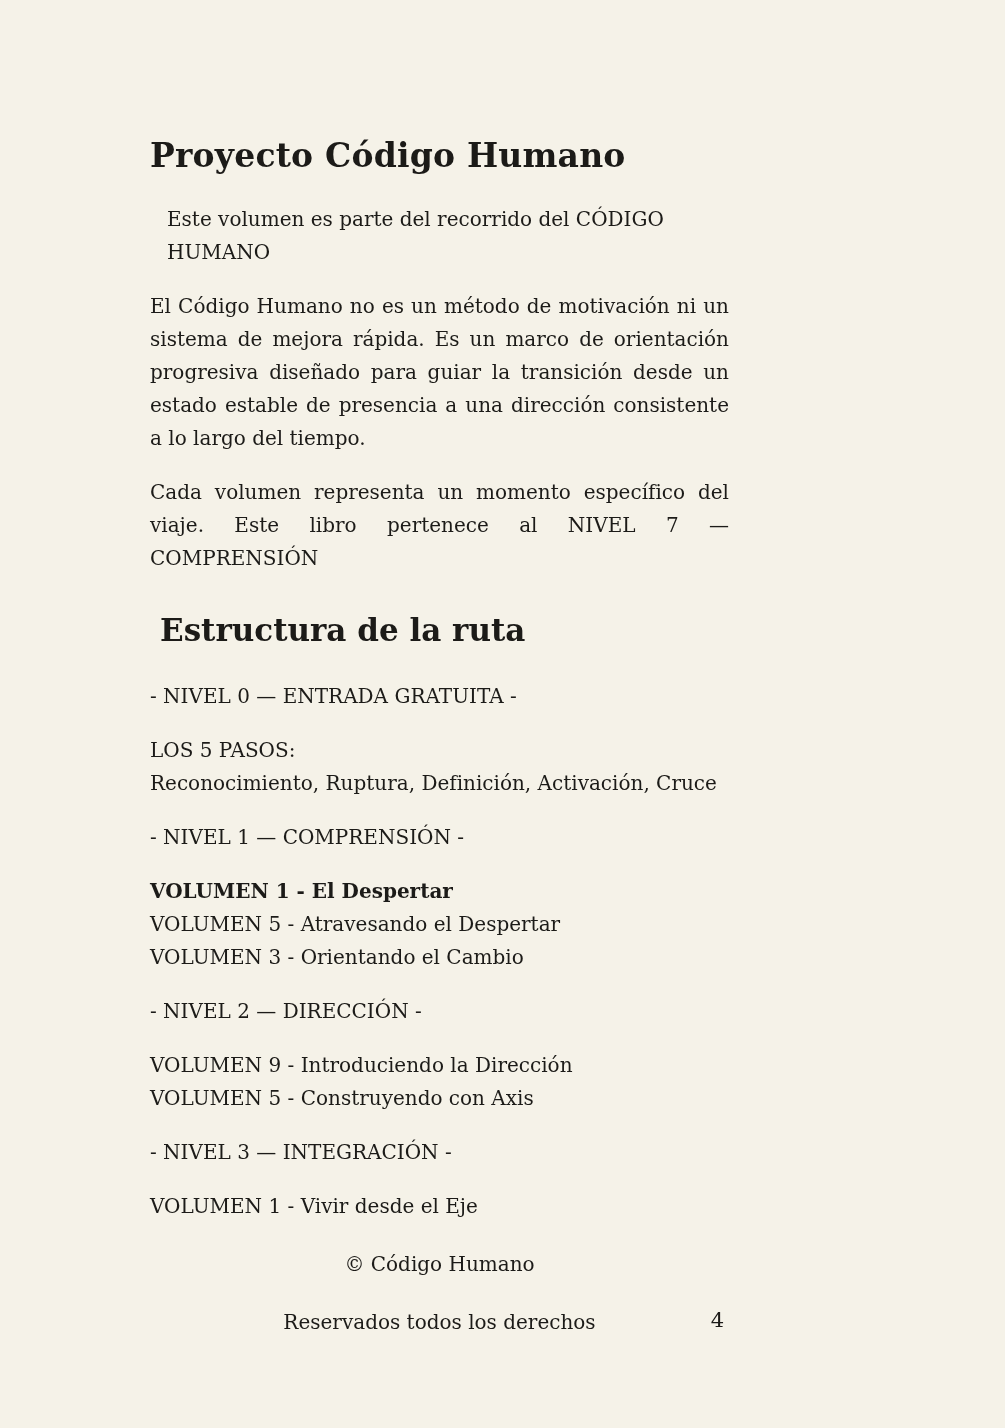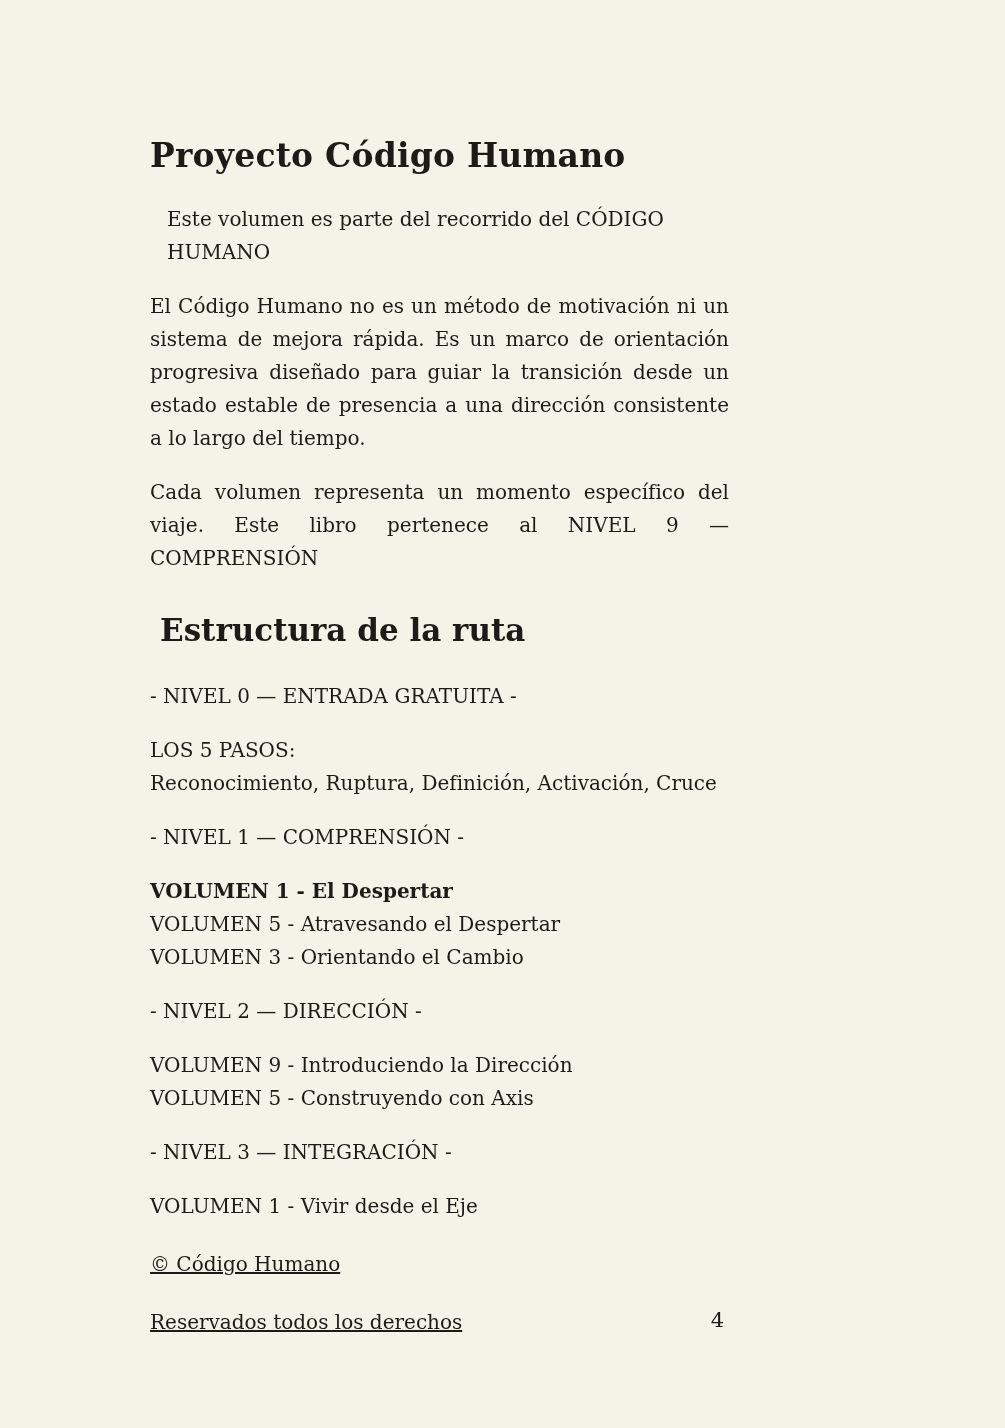--- a/index.html
+++ b/index.html
@@ -50,42 +50,42 @@
   }
   .route-line {
     display: block;
   }
   .route-line.bold {
     font-weight: bold;
   }
   .footer-line {
     font-size: 20px;
     line-height: 33px;
+    text-align: center;
     margin: 25px 0 0 0;
-    text-decoration: underline;
   }
   .page-number {
     position: absolute;
     right: 126px;
     top: 1308px;
     font-size: 21px;
   }
 </style>
 </head>
 <body>
 
 <div class="page">
 
   <h1 class="doc-title">Proyecto Código Humano</h1>
 
   <p class="body-par no-justify">Este volumen es parte del recorrido del CÓDIGO HUMANO</p>
 
   <p class="body-par">El Código Humano no es un método de motivación ni un sistema de mejora rápida. Es un marco de orientación progresiva diseñado para guiar la transición desde un estado estable de presencia a una dirección consistente a lo largo del tiempo.</p>
 
-  <p class="body-par">Cada volumen representa un momento específico del viaje. Este libro pertenece al NIVEL 9 — COMPRENSIÓN</p>
+  <p class="body-par">Cada volumen representa un momento específico del viaje. Este libro pertenece al NIVEL 7 — COMPRENSIÓN</p>
 
   <h2 class="section-title">Estructura de la ruta</h2>
 
   <div class="route-block">
     <span class="route-line">- NIVEL 0 — ENTRADA GRATUITA -</span>
   </div>
 
   <div class="route-block">
     <span class="route-line">LOS 5 PASOS:</span>
     <span class="route-line">Reconocimiento, Ruptura, Definición, Activación, Cruce</span>

